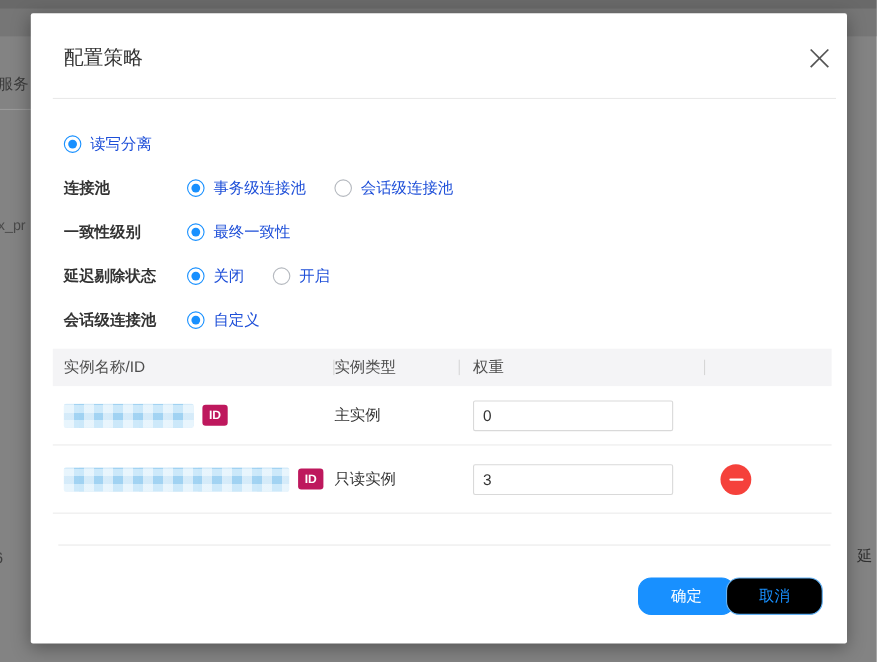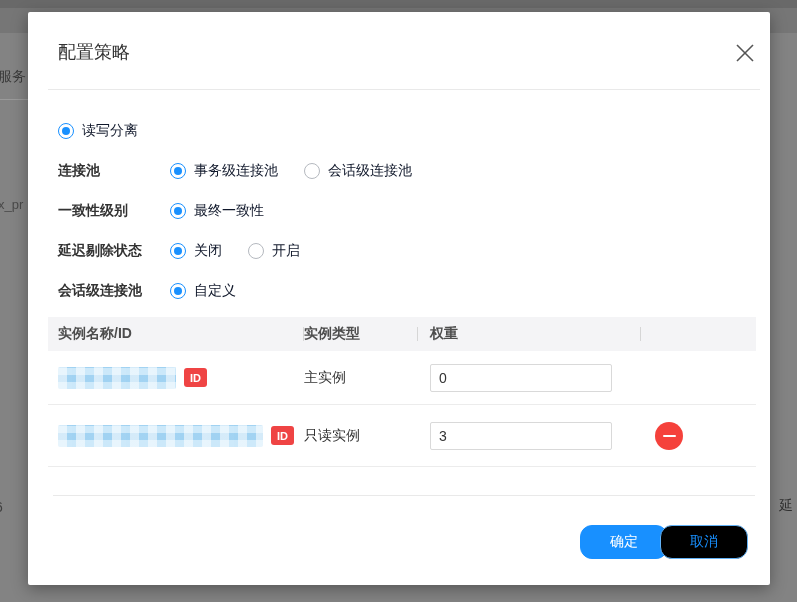--- a/index.html
+++ b/index.html
@@ -35,34 +35,34 @@
   }
   .hr { position:absolute; height:1px; background:#e9e9e9; }
   .hr-top    { top:77px; left:20px; right:10px; }
   .hr-bottom { top:483px; left:25px; right:15px; }
 
   
   .form { position:absolute; top:99px; left:30px; right:20px; }
   .frow { display:flex; align-items:center; height:40px; font-size:14px; }
   .flabel { width:112px; font-weight:bold; color:#333; flex:none; }
   .opt { display:flex; align-items:center; margin-right:26px; cursor:pointer; }
-  .opt-label { margin-left:8px; color:#0f172a;font-family:Liberation Serif, serif; }
+  .opt-label { margin-left:8px; color:#1d4ed8;font-family:Liberation Serif, serif; }
   .radio {
     width:16px; height:16px; border-radius:50%;
     border:1px solid #b5b9bf; background:#fff; position:relative; flex:none;
   }
   .radio.sel { border-color:#1890ff; }
   .radio.sel::after {
     content:""; position:absolute; left:50%; top:50%; width:8px; height:8px;
     margin:-4px 0 0 -4px; border-radius:50%; background:#1890ff;
   }
 
   
   .wtable { position:absolute; top:305px; left:20px; right:14px; font-size:14px; }
-  .thead { display:flex; height:34px; align-items:center; background:#f4f4f6; color:#4d4d4d; font-weight:bold; }
+  .thead { display:flex; height:34px; align-items:center; background:#f4f4f6; color:#4d4d4d; font-weight:normal; }
   .trow  { display:flex; align-items:center; border-bottom:1px solid #ececec; }
   .trow-1 { height:54px; }
   .trow-2 { height:62px; }
   .c1 { width:255px; flex:none; padding-left:10px; display:flex; align-items:center; }
   .c2 { width:114px; flex:none; padding-left:1px; }
   .c3 { width:223px; flex:none; padding-left:13px; }
   .c4 { flex:1; padding-left:15px; }
   .thead .c2, .thead .c3, .thead .c4 { position:relative; }
   .thead .c2::before, .thead .c3::before, .thead .c4::before {
     content:""; position:absolute; left:0; top:50%; margin-top:-7px;
@@ -72,21 +72,21 @@
     height:22px; border-radius:2px;
     background-image:
       repeating-linear-gradient(90deg, rgba(255,255,255,.55) 0 9px, rgba(255,255,255,0) 9px 18px),
       repeating-linear-gradient(0deg,  rgba(205,233,250,.95) 0 7px, rgba(160,210,242,.95) 7px 14px),
       repeating-linear-gradient(90deg, #cfe9fb 0 14px, #a9d5f1 14px 27px);
   }
   .mosaic-1 { width:118px; }
   .mosaic-2 { width:205px; }
   .id-badge {
     margin-left:8px; width:23px; height:19px; border-radius:3px;
-    background:#ef4444; color:#fff; font-size:11px; font-weight:bold;
+    background:#be185d; color:#fff; font-size:11px; font-weight:bold;
     display:flex; align-items:center; justify-content:center; cursor:pointer; flex:none;
   }
   .weight-input {
     width:182px; height:28px; border:1px solid #d9d9d9; border-radius:2px;
     padding:0 8px; font-size:14px; color:#333; background:#fff;
     font-family:"Liberation Sans","DejaVu Sans",sans-serif;
   }
   .minus-btn {
     width:28px; height:28px; border-radius:50%; border:none; background:#f5413b;
     position:relative; cursor:pointer; display:block;

